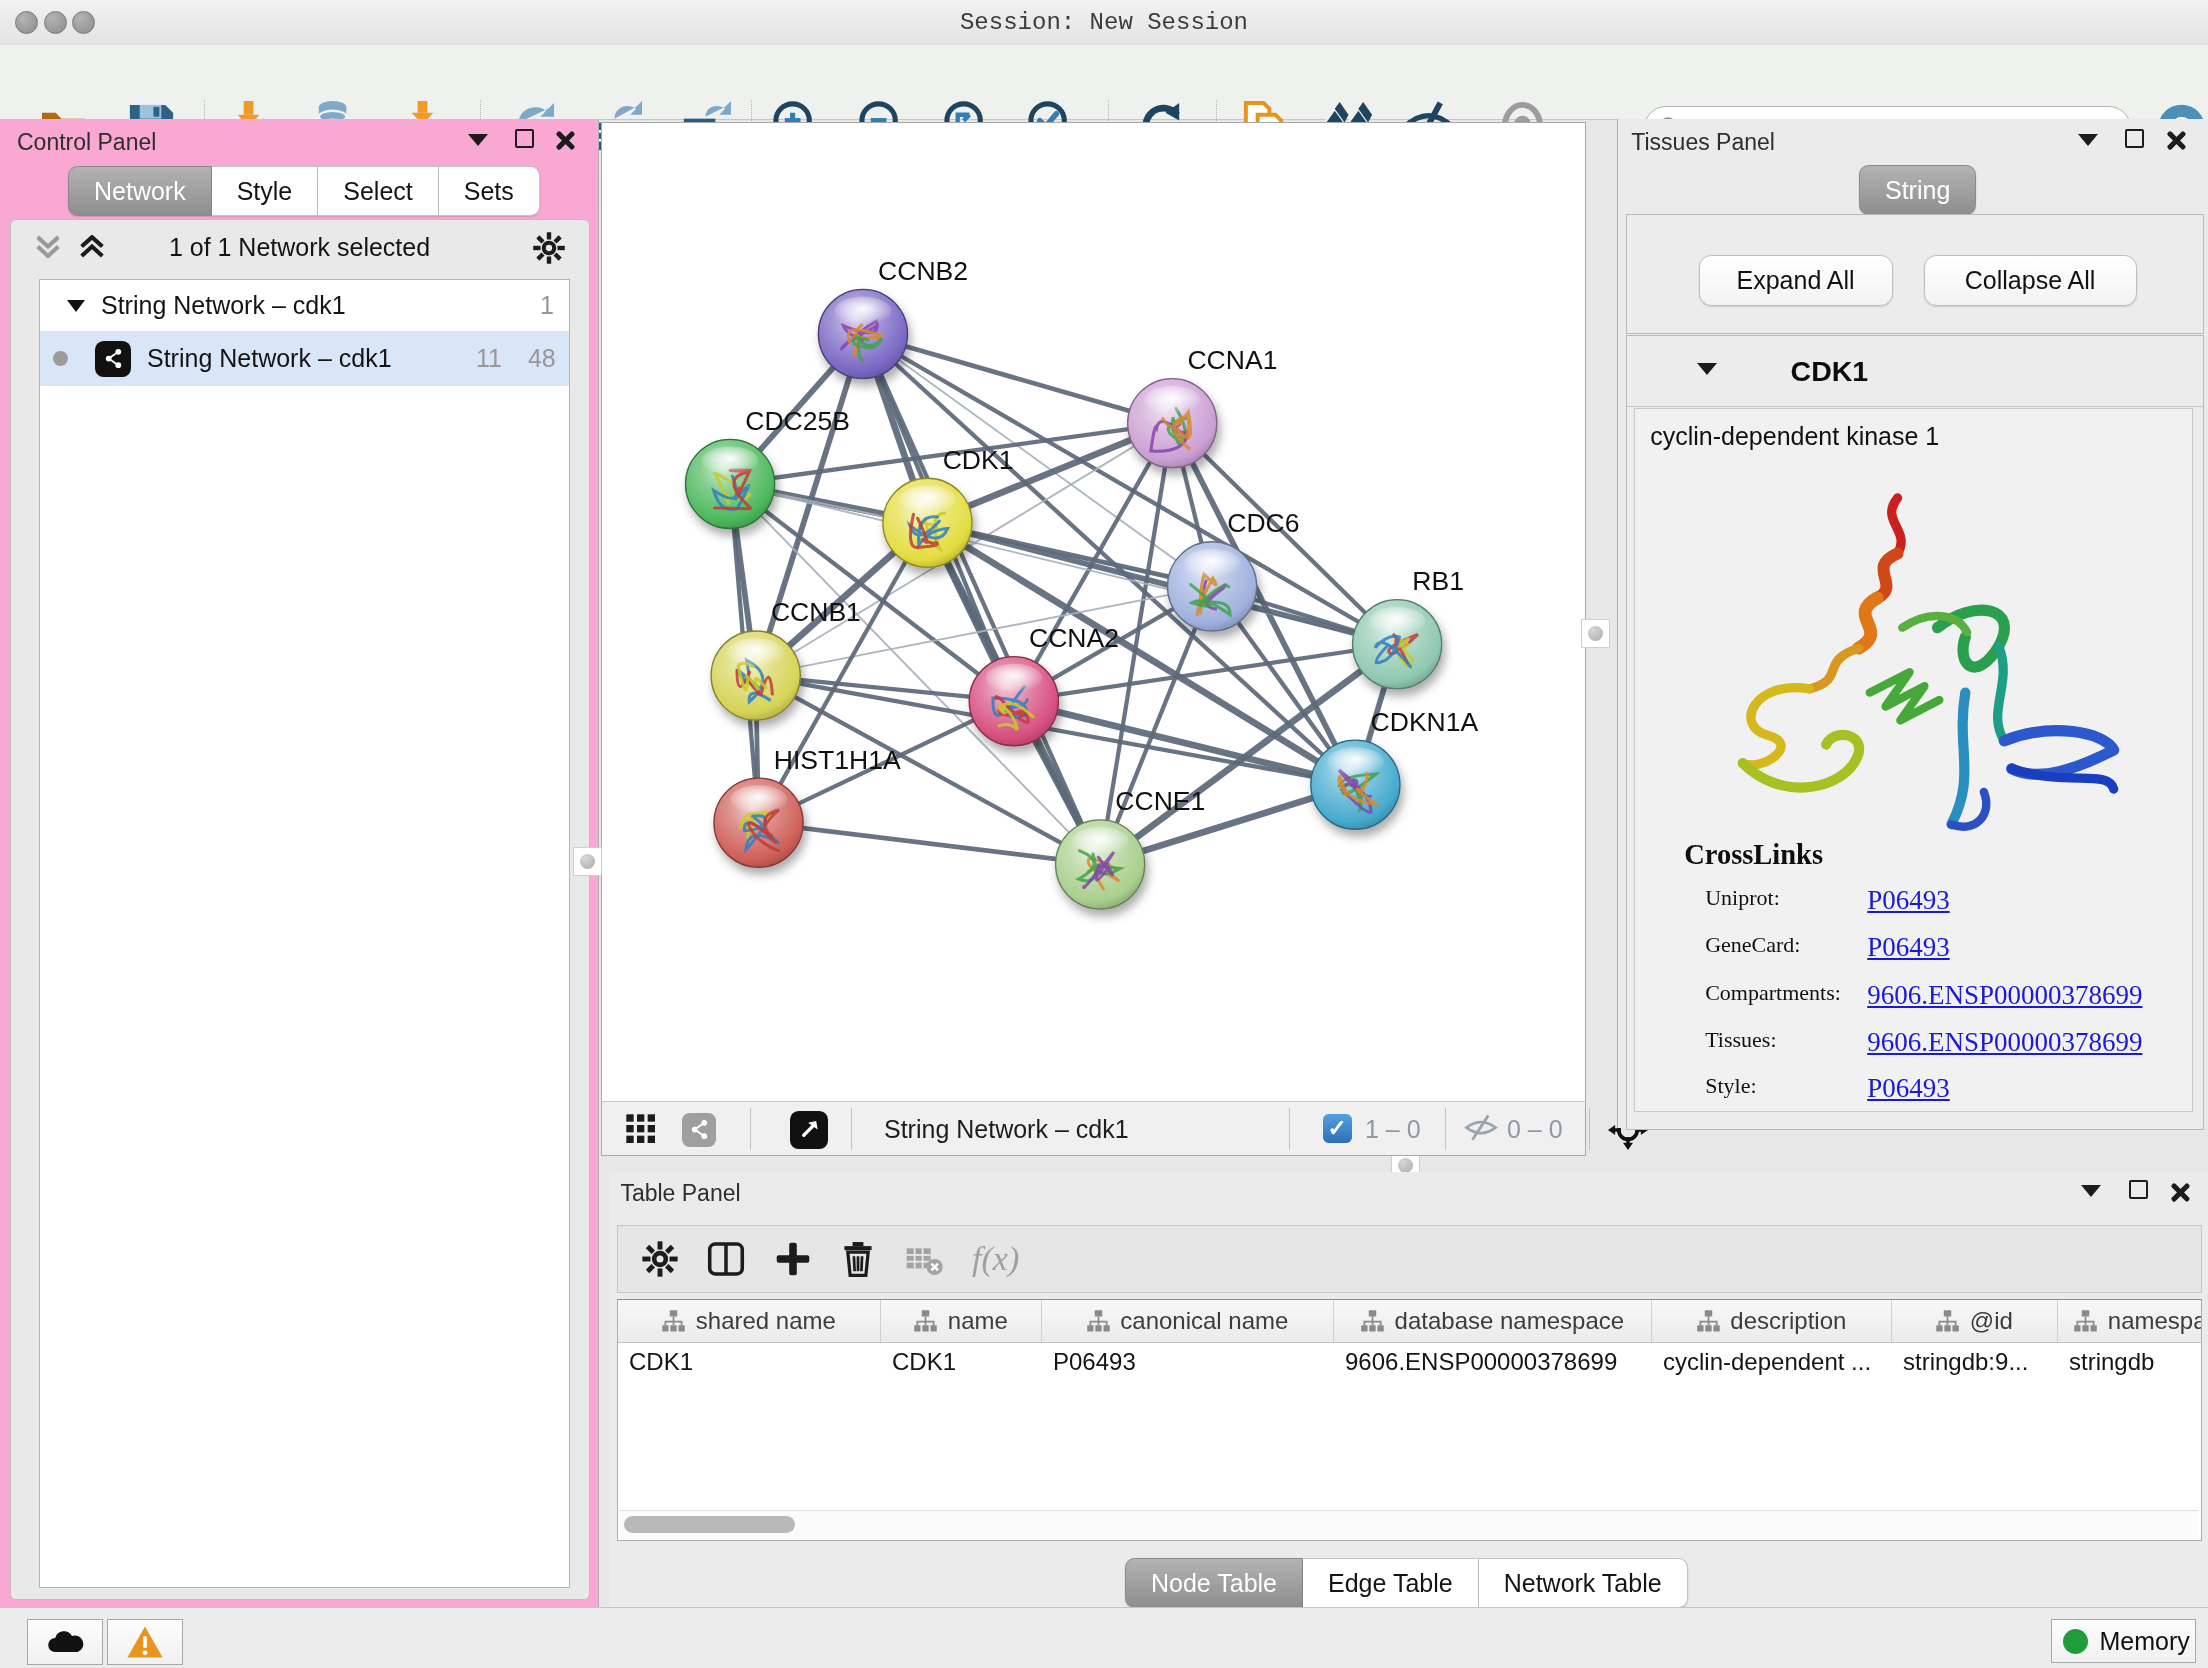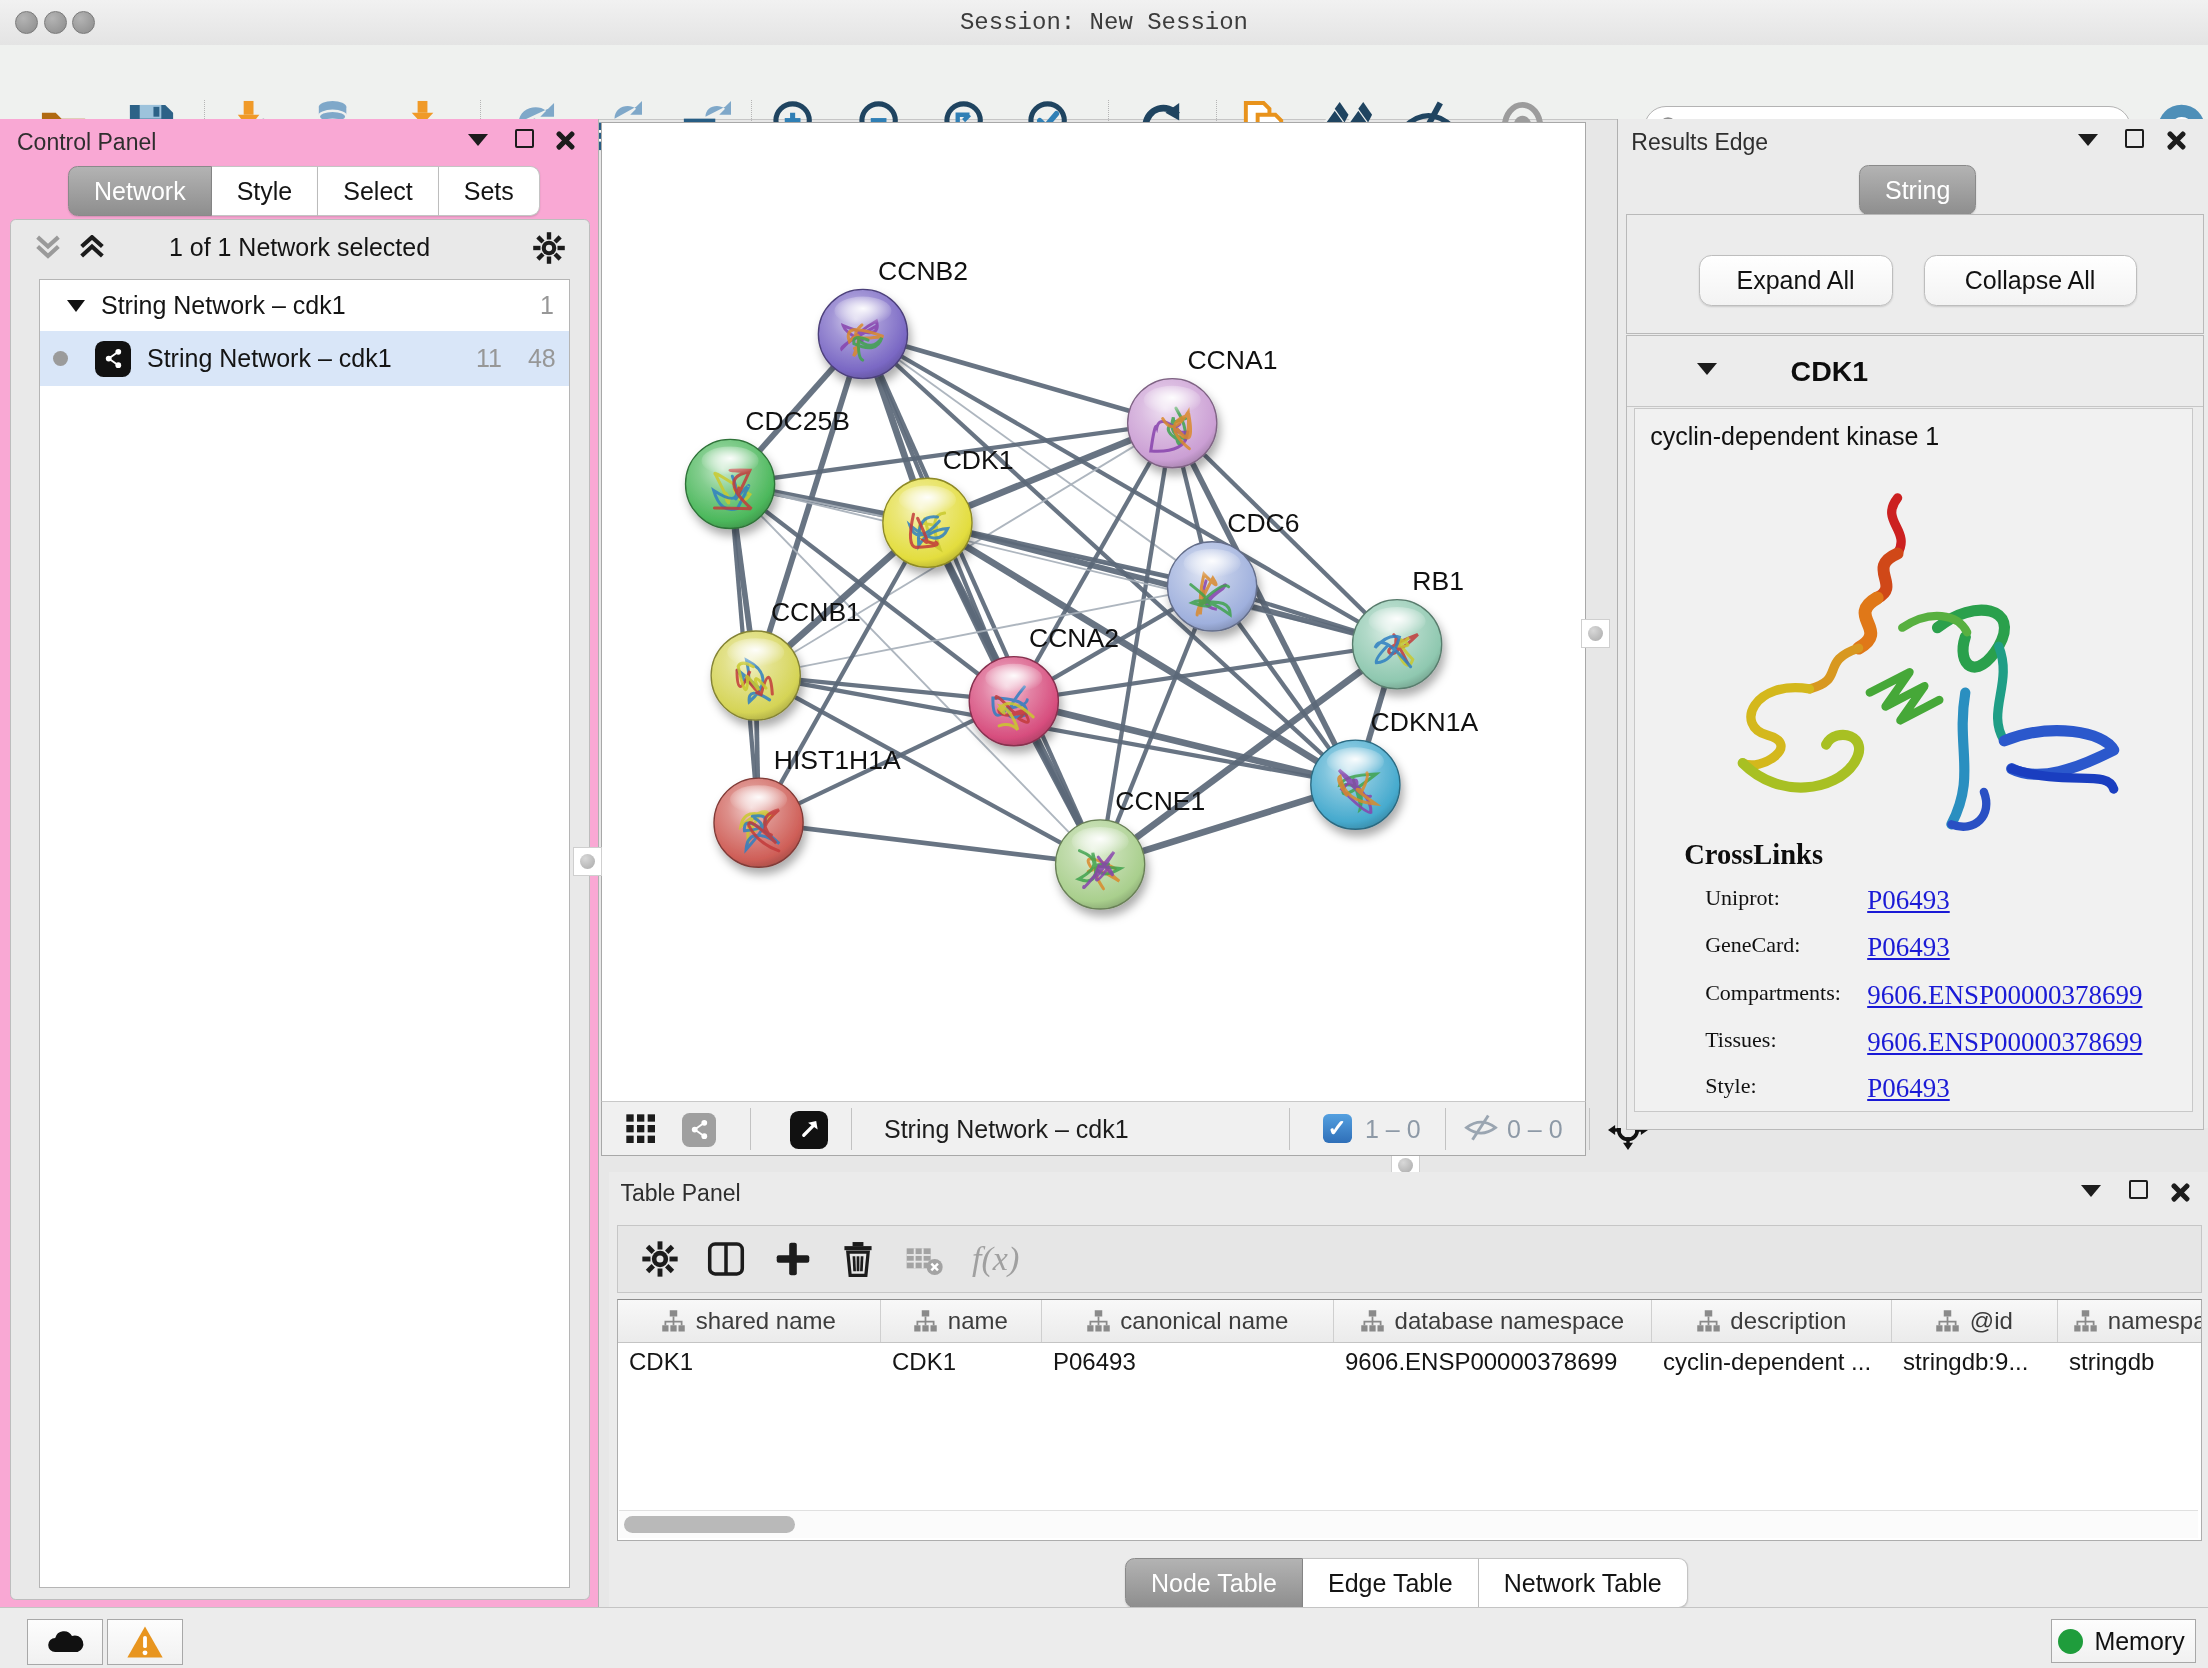--- a/index.html
+++ b/index.html
@@ -659,21 +659,21 @@
       <g stroke="#111" stroke-width="2.4">
           <line x1="14" y1="4" x2="14" y2="9"></line>
           <line x1="14" y1="19" x2="14" y2="24"></line>
       <line x1="4" y1="14" x2="9" y2="14"></line>
           <line x1="19" y1="14" x2="24" y2="14"></line>
         </g>
     </svg>
   </div>
 
   <div class="abs rpanel">
-    <div class="abs dock-title" style="left:13.3px;top:9.5px">Results Edge</div>
+    <div class="abs dock-title" style="left:13.3px;top:9.5px">Tissues Panel</div>
     <div class="abs dk-caret" style="left:460px;top:15px"></div>
     <div class="abs dk-float" style="left:507px;top:9.5px"></div>
     <div class="abs dk-x" style="left:547px;top:11.4px"></div>
 
     <div class="abs segtabs" style="left:241px;top:46px">
       <div class="segtab only sel">String</div>
     </div>
 
     <div class="abs rbox" style="left:7.6px;top:95px;width:576px;height:118px">
       <div class="abs rbtn" style="left:72px;top:40px;width:192px;height:49px;line-height:49px">Expand All</div>
@@ -912,20 +912,20 @@
         <path d="M8,17 A5,5 0 0 1 8,7 A6.5,6.5 0 0 1 20,5.5 A5,5 0 0 1 24,17 Z" fill="#111"></path>
       </svg>
     </div>
     <div class="abs sbtn" style="left:107px;width:74px">
       <svg width="38" height="34" viewBox="0 0 28 25">
         <path d="M14,1 L27,24 L1,24 Z" fill="#e8951f"></path>
         <rect x="12.6" y="8" width="2.8" height="9" rx="1.4" fill="#fff"></rect>
         <circle cx="14" cy="20.5" r="1.8" fill="#fff"></circle>
       </svg>
     </div>
-    <div class="abs sbtn" style="left:2051px;width:145px;justify-content:flex-start;padding-left:6px;box-sizing:border-box">
+    <div class="abs sbtn" style="left:2051px;width:145px;justify-content:center;padding-left:6px;box-sizing:border-box">
       <span class="memdot"></span>
       <span class="memlbl">Memory</span>
     </div>
   </div>
 
 </div>
 
 
 </body></html>

